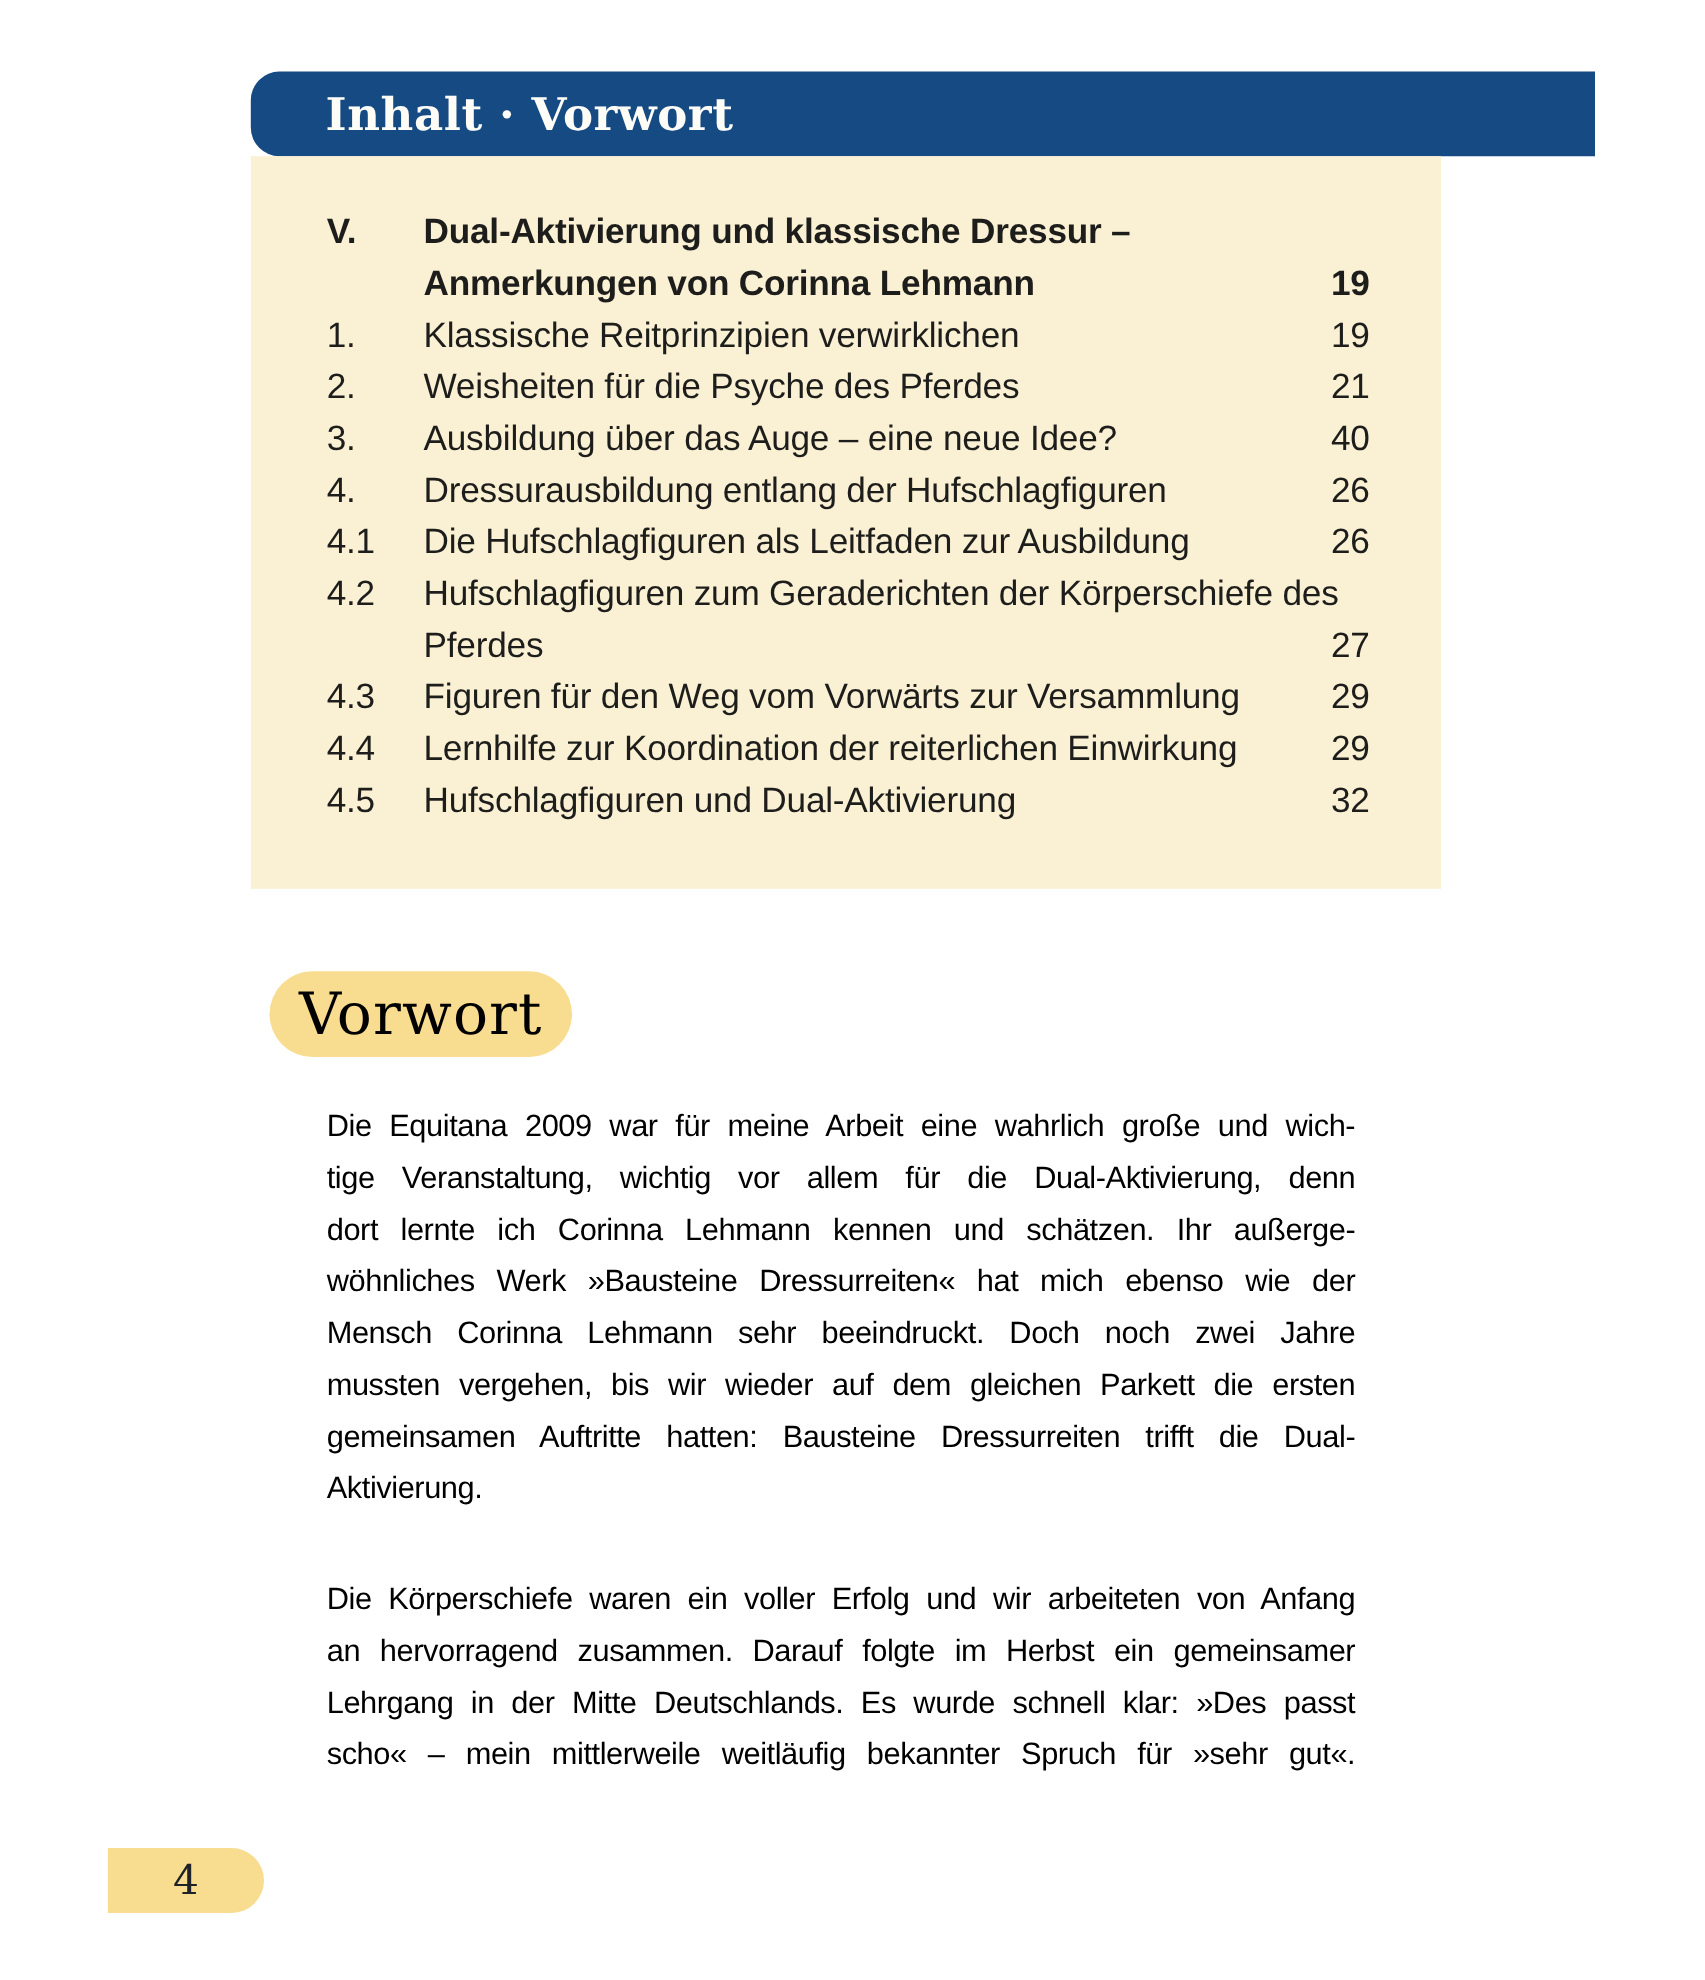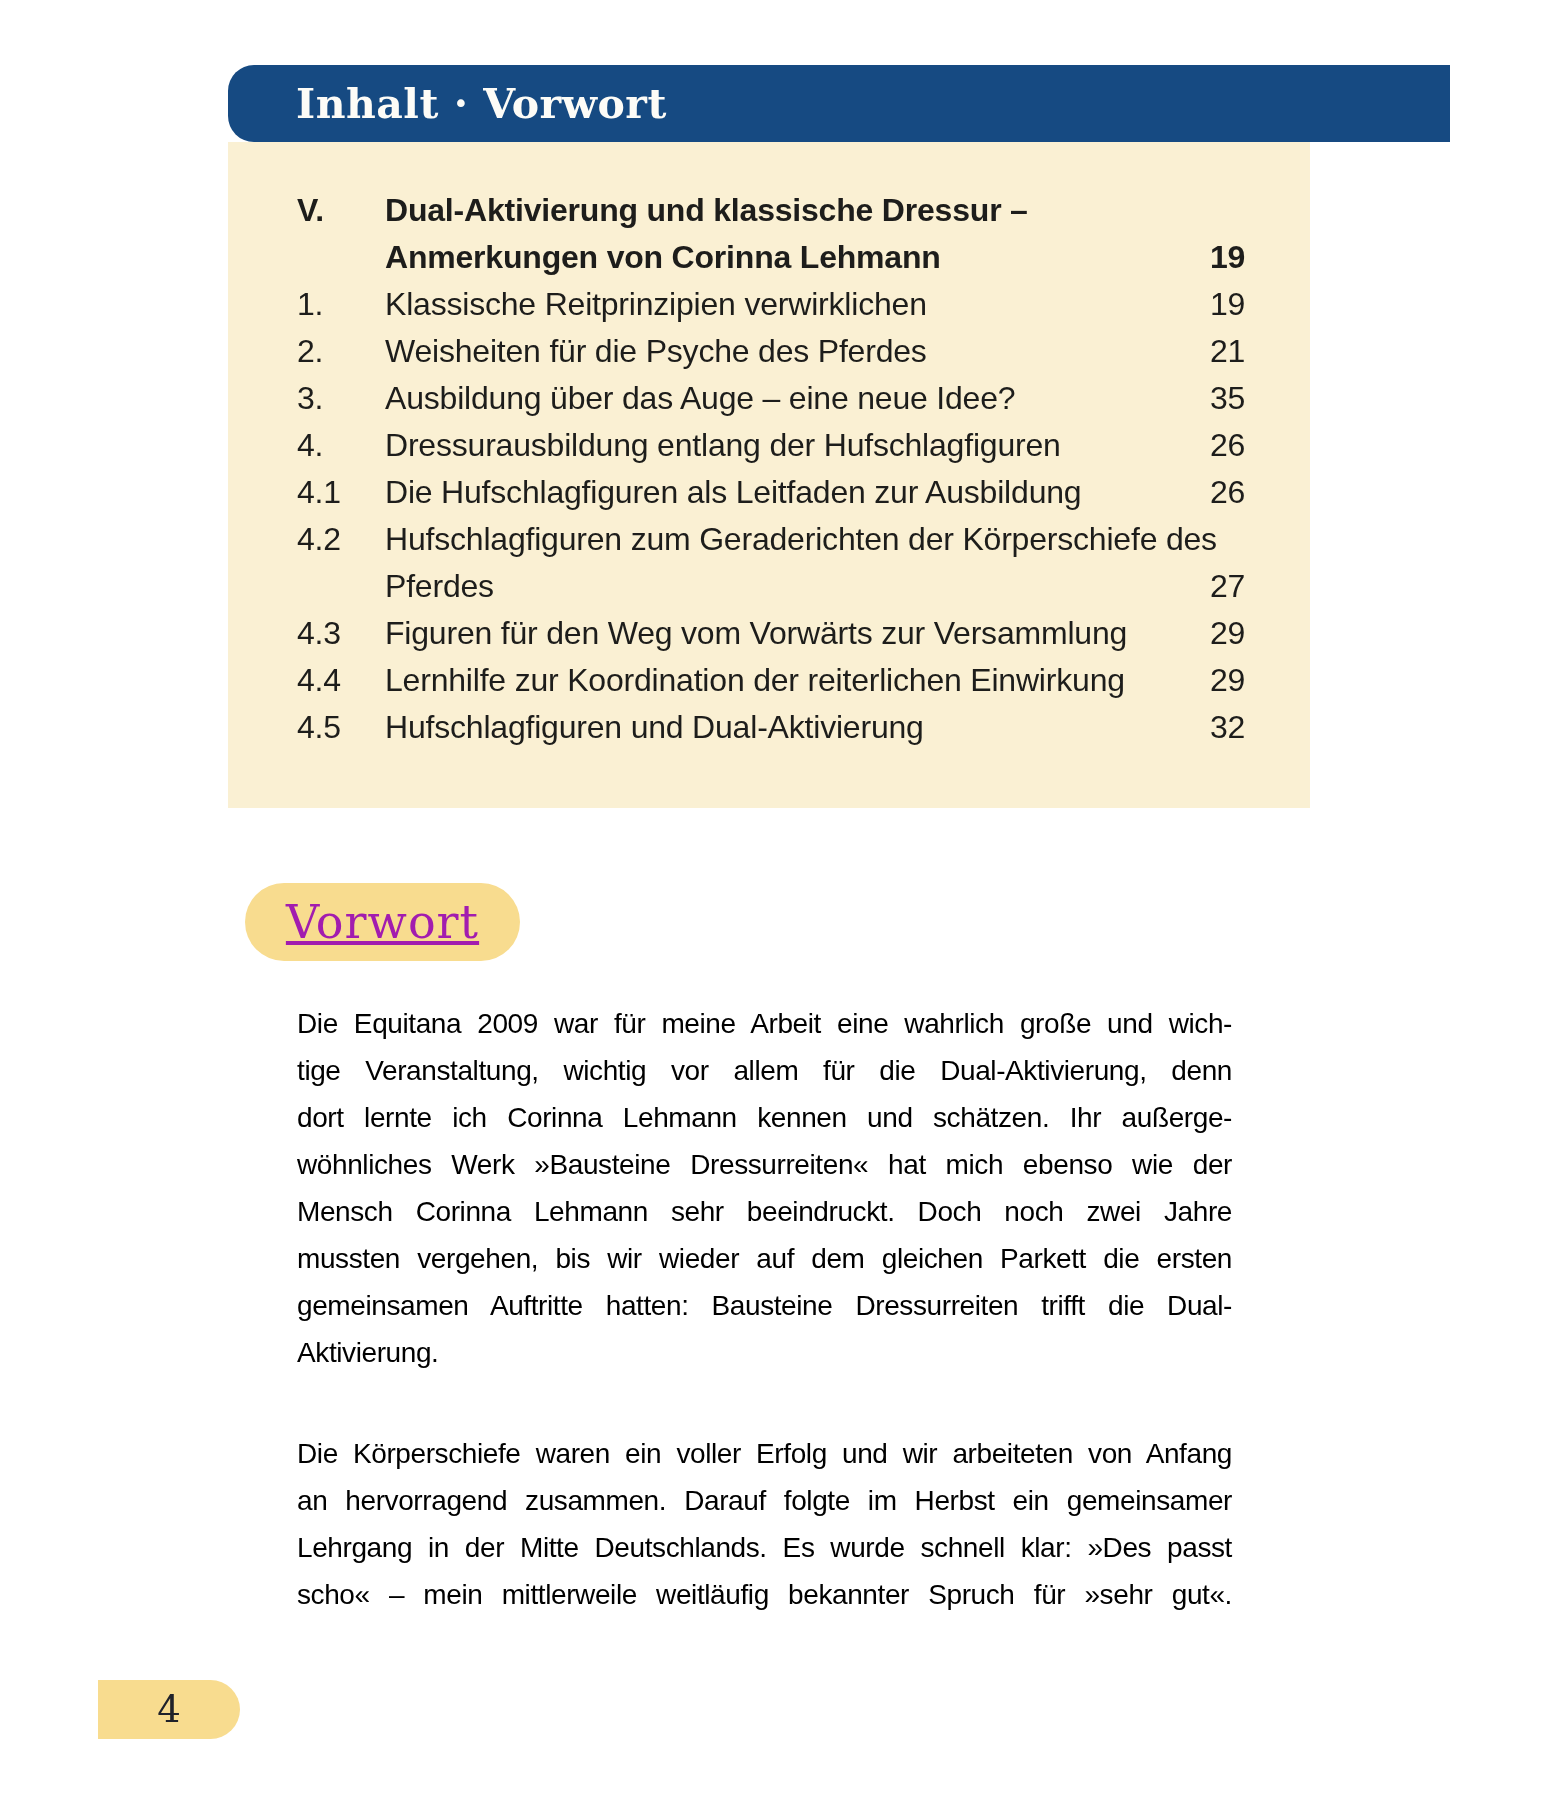--- a/index.html
+++ b/index.html
@@ -49,24 +49,23 @@
   .toc-row .pg{width:70px;flex:none;text-align:left;}
   
   .section-pill{
     position:absolute;left:245px;top:883px;width:275px;height:78px;
     background:#f8dc8f;
     border-radius:39px;
     display:flex;align-items:center;justify-content:center;
   }
   .section-title{
     font-family:"DejaVu Serif",serif;
-    font-size:46px;
-    color:#a21caf;
+    font-size:53px;
+    color:#000000;
     letter-spacing:1px;
-    text-decoration:underline;
   }
   
   .body-text{
     position:absolute;left:297px;width:935px;
     color:#000000;
     font-size:28px;line-height:47px;
     letter-spacing:-0.4px;word-spacing:-1.5px;
   }
   #para1{top:1000px;}
   #para2{top:1430px;}
@@ -117,21 +116,21 @@
         <span class="pg">19</span>
       </div>
       <div class="toc-row">
         <span class="num">2.</span>
         <span class="title">Weisheiten für die Psyche des Pferdes</span>
         <span class="pg">21</span>
       </div>
       <div class="toc-row">
         <span class="num">3.</span>
         <span class="title">Ausbildung über das Auge – eine neue Idee?</span>
-        <span class="pg">35</span>
+        <span class="pg">40</span>
       </div>
       <div class="toc-row">
         <span class="num">4.</span>
         <span class="title">Dressurausbildung entlang der Hufschlagfiguren</span>
         <span class="pg">26</span>
       </div>
       <div class="toc-row">
         <span class="num">4.1</span>
         <span class="title">Die Hufschlagfiguren als Leitfaden zur Ausbildung</span>
         <span class="pg">26</span>

